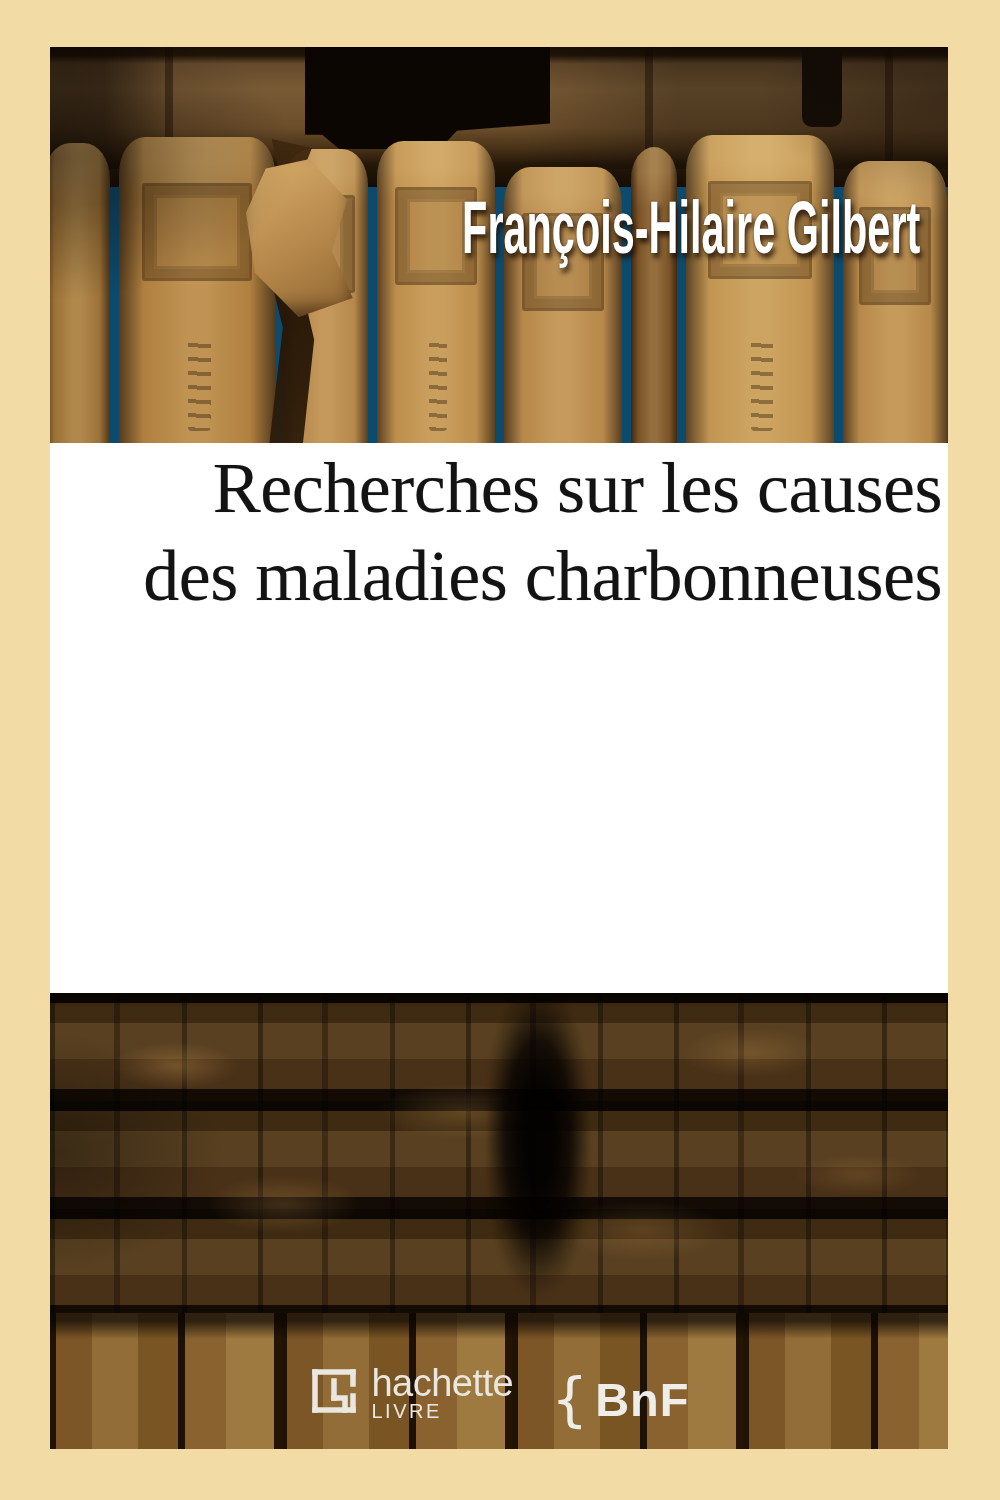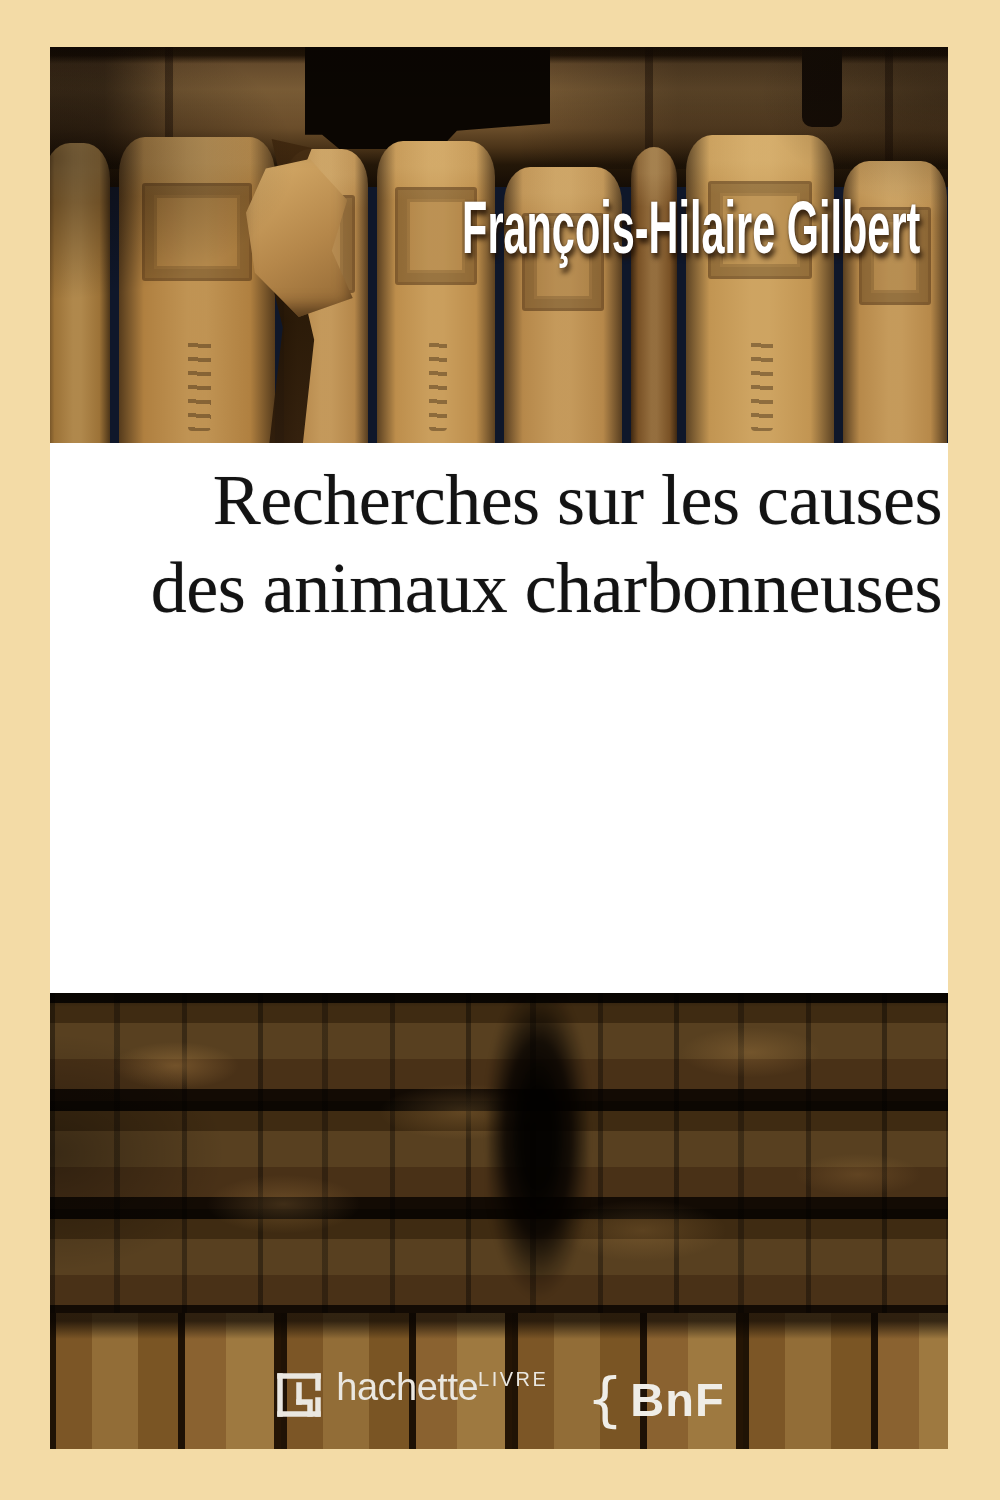--- a/index.html
+++ b/index.html
@@ -3,21 +3,21 @@
 <meta charset="utf-8">
 <style>
   html,body{margin:0;padding:0;background:#F3DBA6;}
   .page{position:relative;width:1000px;height:1500px;background:#F3DBA6;
         font-family:"Liberation Sans",sans-serif;overflow:hidden;}
   .cover{position:absolute;left:50px;top:47px;width:898px;height:1402px;
          overflow:hidden;background:#fff;}
 
   
   .cover-top{position:absolute;top:0;left:0;width:100%;height:396px;
-             background:#0f172a;overflow:hidden;}
+             background:#0c4a6e;overflow:hidden;}
   .shelf-band{position:absolute;top:0;left:0;right:0;height:140px;
     background:linear-gradient(180deg,#1c1106 0%,#241608 6%,#6f5230 12%,#7f6038 30%,
                #6a4d2a 58%,#4a3318 72%,#241708 84%,#150d05 100%);}
   .upper-dividers{position:absolute;top:0;left:0;right:0;height:122px;background:
     repeating-linear-gradient(90deg,transparent 0 115px,rgba(20,10,4,.45) 115px 123px,transparent 123px 240px),
     linear-gradient(90deg,rgba(10,5,2,.5) 0 6%,transparent 14% 52%,rgba(10,5,2,.3) 70% 100%);}
   .top-gap{position:absolute;left:255px;top:0;width:245px;height:102px;background:#0b0602;
     clip-path:polygon(0 0,100% 0,100% 75%,62% 82%,55% 100%,14% 100%,7% 86%,0 86%);}
   .top-gap2{position:absolute;left:752px;top:0;width:40px;height:80px;background:#150d06;
     border-radius:0 0 10px 10px;}
@@ -53,21 +53,21 @@
     radial-gradient(30% 40% at 100% 12%,rgba(12,6,2,.35),rgba(12,6,2,0) 70%),
     linear-gradient(180deg,rgba(0,0,0,.12),rgba(0,0,0,0) 20%);}
 
   .author{position:absolute;top:144px;right:28px;color:#fff;font-weight:700;
     font-size:74px;line-height:1;white-space:nowrap;
     transform:scaleX(.56);transform-origin:100% 0;z-index:6;
     text-shadow:4px 5px 7px rgba(30,15,4,.8),0 0 3px rgba(30,15,4,.45);}
 
   
   .title-band{position:absolute;top:396px;left:0;width:100%;height:550px;background:#fff;}
-  .title{position:absolute;top:0;left:0;right:6px;padding-top:13px;text-align:right;
+  .title{position:absolute;top:0;left:0;right:6px;padding-top:1px;text-align:right;
     font-family:"Liberation Serif",serif;font-size:72px;line-height:88px;
     color:#131313;letter-spacing:-.5px;}
   .title-line{white-space:nowrap;text-shadow:0 0 1px rgba(0,0,0,.35);}
 
   
   .cover-bottom{position:absolute;top:946px;left:0;width:100%;height:456px;
     background:#170d04;overflow:hidden;}
   .rows{position:absolute;left:0;right:0;top:0;height:330px;background:
     repeating-linear-gradient(90deg,rgba(0,0,0,.38) 0 5px,rgba(0,0,0,0) 5px 64px,
       rgba(0,0,0,.30) 64px 70px,rgba(0,0,0,0) 70px 132px,
@@ -91,21 +91,21 @@
     linear-gradient(180deg,rgba(8,4,1,.7) 0 8px,rgba(8,4,1,0) 26px),
     repeating-linear-gradient(90deg,#201305 0 6px,#7c5626 6px 42px,#926d37 42px 88px,
       #7a5524 88px 128px,#1d1105 128px 135px,#8a6230 135px 176px,
       #9e7940 176px 224px,#251505 224px 231px);}
 
   
   .logo-bar{position:absolute;left:0;right:0;bottom:28px;display:flex;
     justify-content:center;align-items:flex-end;gap:38px;z-index:5;}
   .hl{display:flex;gap:11px;align-items:flex-start;color:#EAE7E0;}
   .hl-icon svg{display:block;}
-  .hl-text{display:flex;}
+  .hl-text{display:flex;flex-direction:column;}
   .hl-word{font-size:38px;line-height:36px;letter-spacing:-.5px;font-weight:400;}
   .hl-imprint{font-size:20px;line-height:19px;letter-spacing:2.5px;margin-top:1px;}
   .bnf{display:flex;align-items:flex-end;color:#EFEDE7;gap:7px;}
   .bnf-brace{font-family:"DejaVu Sans",sans-serif;font-size:58px;line-height:.82;
     transform:translateY(4px);}
   .bnf-word{font-size:47px;line-height:.9;font-weight:700;letter-spacing:1px;}
 </style>
 </head>
 <body>
 
@@ -133,21 +133,21 @@
       <div class="torn"></div>
       <div class="flap"></div>
       <div class="top-vignette"></div>
 
       <div class="author">François-Hilaire Gilbert</div>
     </div>
 
     <div class="title-band">
       <div class="title">
         <div class="title-line">Recherches sur les causes</div>
-        <div class="title-line">des animaux charbonneuses</div>
+        <div class="title-line">des maladies charbonneuses</div>
       </div>
     </div>
 
     <div class="cover-bottom">
       <div class="rows"></div>
       <div class="crack"></div>
       <div class="standing"></div>
       <div class="bottom-vignette"></div>
 
       <div class="logo-bar">

